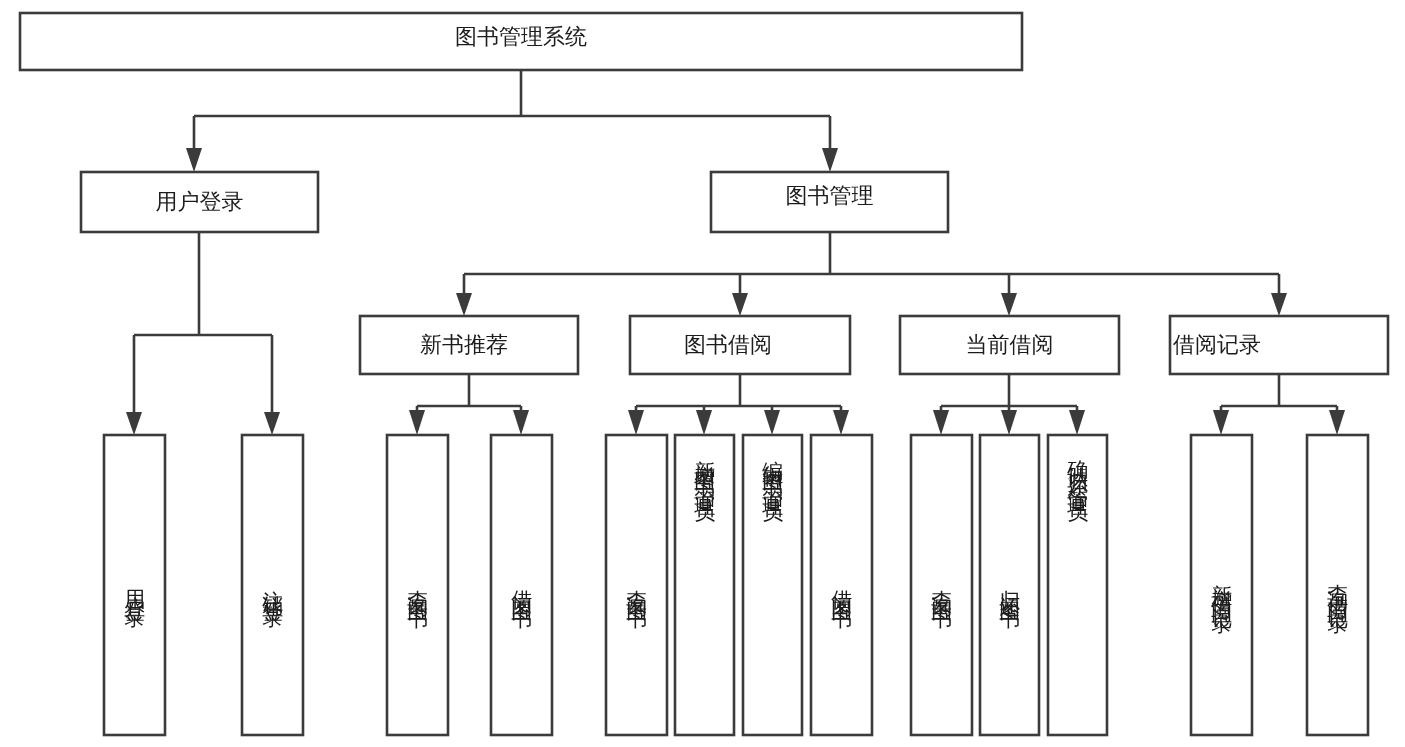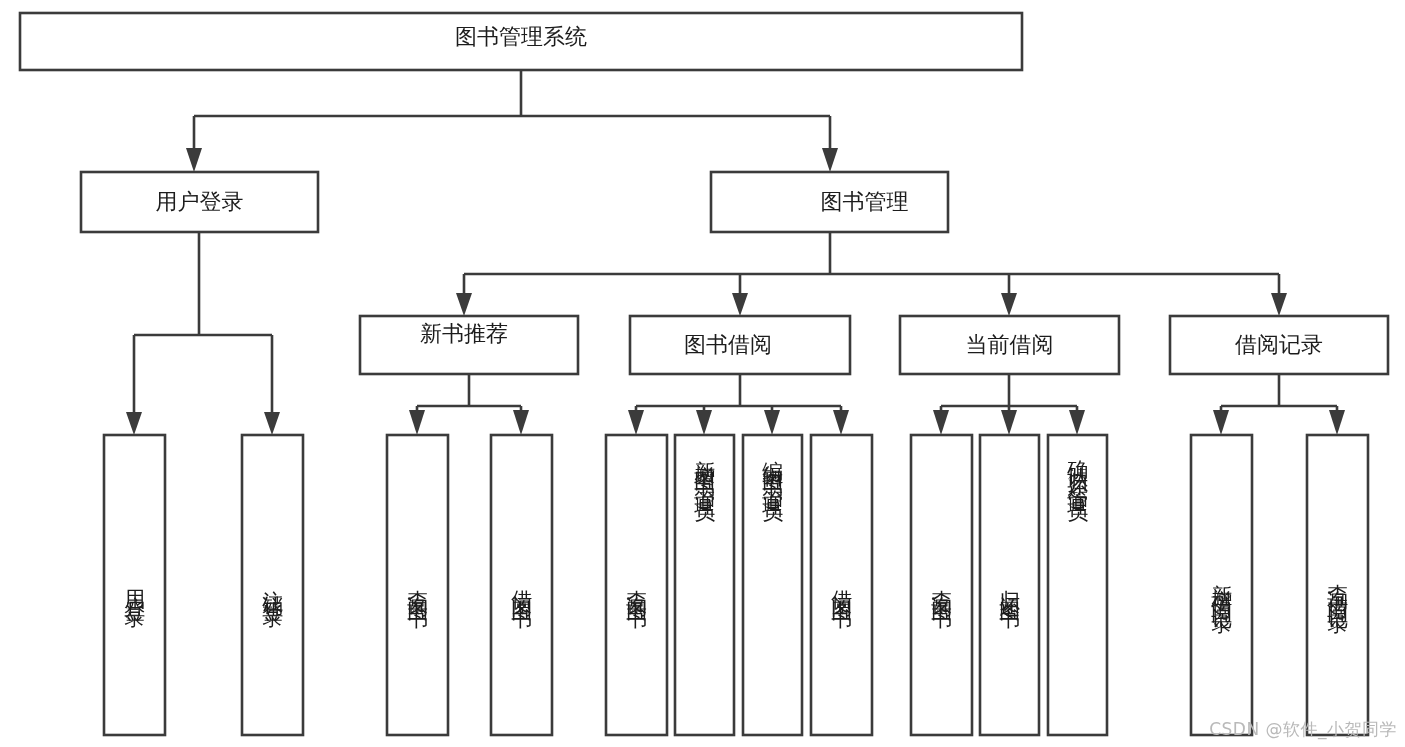--- a/index.html
+++ b/index.html
@@ -181,40 +181,39 @@
     <rect class="node-box" x="1048" y="435" width="59" height="300"></rect>
 
     <rect class="node-box" x="1191" y="435" width="61" height="300"></rect>
     <rect class="node-box" x="1307" y="435" width="61" height="300"></rect>
 
   </svg>
 
   <div class="hlabel-wrap" style="left:20px; top:13px; width:1002px; height:48px;">图书管理系统</div>
 
   <div class="hlabel-wrap" style="left:81px; top:172px; width:237px; height:60px;">用户登录</div>
-  <div class="hlabel-wrap" style="left:711px; top:172px; width:237px; height:60px;padding-left:35px;">图书管理</div>
-
-  <div class="hlabel-wrap" style="left:360px; top:305px; width:208px; height:58px;text-align:right;">新书推荐</div>
+  <div class="hlabel-wrap" style="left:711px; top:166px; width:237px; height:60px;">图书管理</div>
+
+  <div class="hlabel-wrap" style="left:360px; top:316px; width:208px; height:58px;text-align:right;">新书推荐</div>
   <div class="hlabel-wrap" style="left:630px; top:316px; width:196px; height:58px;">图书借阅</div>
   <div class="hlabel-wrap" style="left:900px; top:316px; width:219px; height:58px;text-align:right;">当前借阅</div>
-  <div class="hlabel-wrap" style="left:1170px; top:316px; width:218px; height:58px;">借阅记录</div>
+  <div class="hlabel-wrap" style="left:1108px; top:316px; width:218px; height:58px;">借阅记录</div>
 
   <div class="vlabel-wrap" style="left:104px; top:435px; width:61px; height:300px;">用户登录</div>
   <div class="vlabel-wrap" style="left:242px; top:435px; width:61px; height:300px;">注销登录</div>
 
   <div class="vlabel-wrap" style="left:387px; top:435px; width:61px; height:300px;">查询图书</div>
   <div class="vlabel-wrap" style="left:491px; top:435px; width:61px; height:300px;">借阅图书</div>
 
   <div class="vlabel-wrap" style="left:606px; top:435px; width:61px; height:300px;">查询图书</div>
   <div class="vlabel-wrap" style="left:675px; top:435px; width:59px; height:300px; justify-content:flex-start; padding-top:8px; box-sizing:border-box;">新增图书（管理员）</div>
   <div class="vlabel-wrap" style="left:743px; top:435px; width:59px; height:300px; justify-content:flex-start; padding-top:8px; box-sizing:border-box;">编辑图书（管理员）</div>
   <div class="vlabel-wrap" style="left:811px; top:435px; width:61px; height:300px;">借阅图书</div>
 
   <div class="vlabel-wrap" style="left:911px; top:435px; width:61px; height:300px;">查询图书</div>
   <div class="vlabel-wrap" style="left:980px; top:435px; width:59px; height:300px;">归还图书</div>
   <div class="vlabel-wrap" style="left:1048px; top:435px; width:59px; height:300px; justify-content:flex-start; padding-top:8px; box-sizing:border-box;">确认归还（管理员）</div>
 
   <div class="vlabel-wrap" style="left:1191px; top:435px; width:61px; height:300px;">新增借阅记录</div>
   <div class="vlabel-wrap" style="left:1307px; top:435px; width:61px; height:300px;">查询借阅记录</div>
 
-  <div id="watermark">CSDN @软件_小贺同学</div>
 
 </div>
 
 </body></html>

